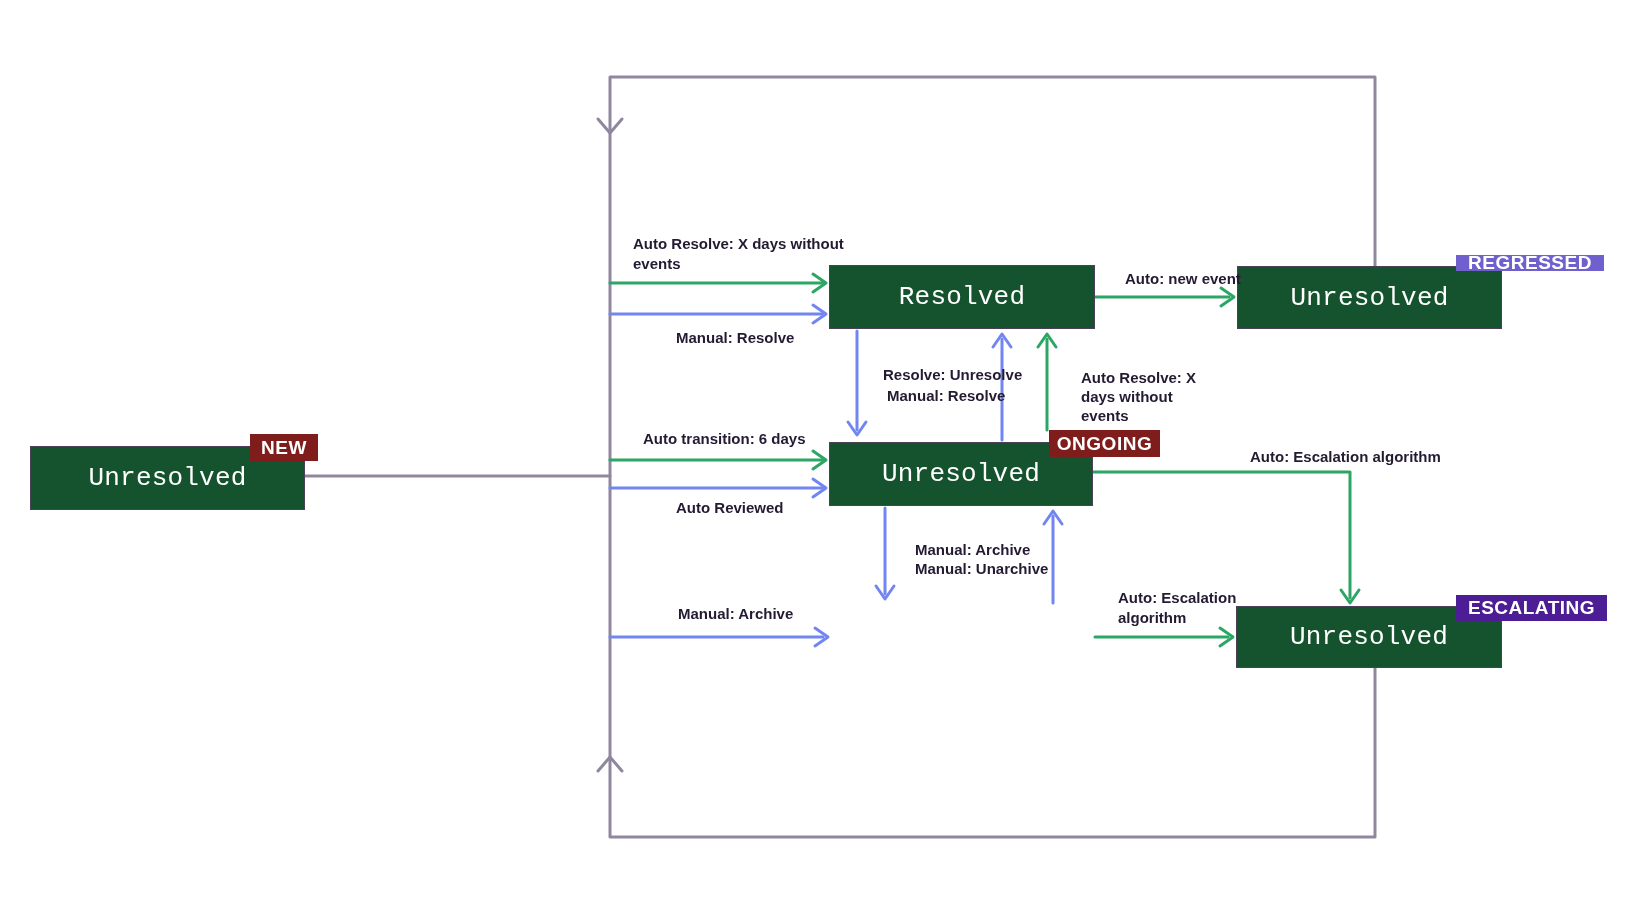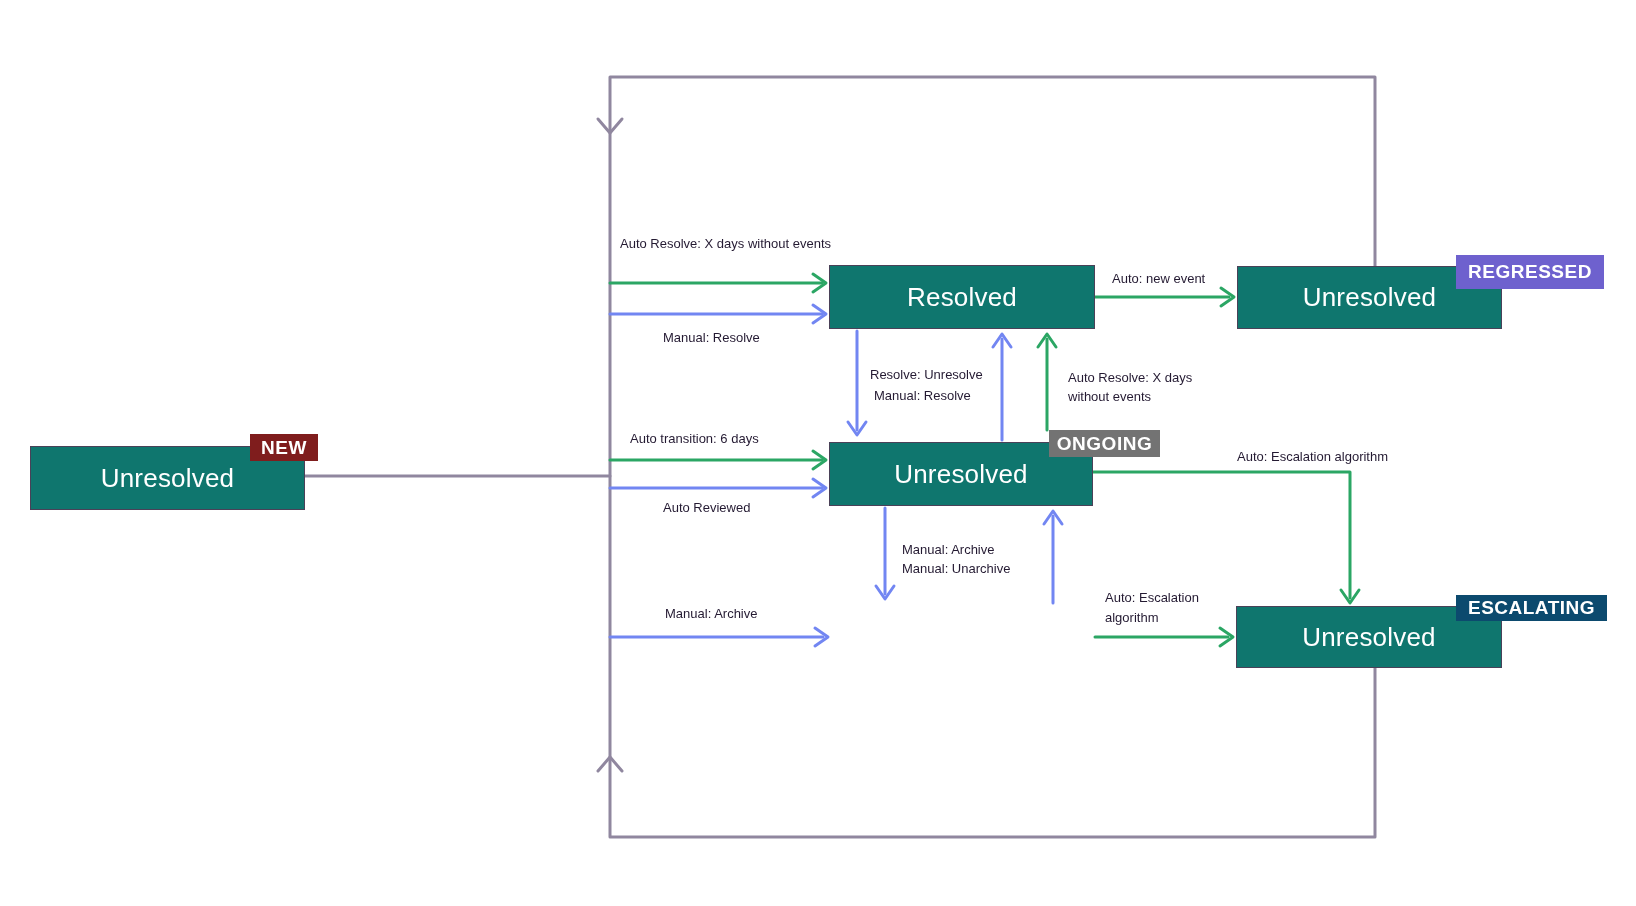--- a/index.html
+++ b/index.html
@@ -8,26 +8,27 @@
     width: 1636px;
     height: 906px;
     background: #ffffff;
     font-family: "Liberation Sans", sans-serif;
     overflow: hidden;
   }
   svg.wires { position: absolute; left: 0; top: 0; z-index: 1; }
   .state {
     position: absolute;
     z-index: 2;
-    background: #0f766e;
+    background: #14532d;
     border: 1px solid #4a4158;
     box-sizing: border-box;
     display: flex;
     align-items: center;
     justify-content: center;
+    font-family: Liberation Mono, monospace;
   }
   .state-label {
     color: #ffffff;
     font-size: 26px;
     font-weight: 500;
     letter-spacing: 0.2px;
   }
   .badge {
     position: absolute;
     z-index: 3;
@@ -36,30 +37,31 @@
     justify-content: center;
     color: #ffffff;
     font-size: 19px;
     font-weight: 600;
     letter-spacing: 0.5px;
     box-sizing: border-box;
     padding: 0 6px;
   }
   .badge-new        { background: #7f1d1d; }
   .badge-regressed  { background: #6E61CE; }
-  .badge-ongoing    { background: #737373; }
-  .badge-escalating { background: #0c4a6e; }
+  .badge-ongoing    { background: #7f1d1d; }
+  .badge-escalating { background: #4c1d95; }
   .edge-label {
     position: absolute;
     z-index: 2;
     color: #241A32;
-    font-size: 13px;
-    font-weight: 400;
+    font-size: 15px;
+    font-weight: 700;
     line-height: 20px;
     white-space: nowrap;
+    margin-left: 13px;
   }
   .edge-label.wrap { white-space: normal; }
   .lh19 { line-height: 19px; }
 </style>
 </head>
 <body>
 
 <div class="canvas">
 
   <svg class="wires" width="1636" height="906" viewBox="0 0 1636 906">
@@ -114,21 +116,21 @@
     <span class="state-label">Unresolved</span>
   </div>
   <div class="state" style="left:829px; top:442px; width:264px; height:64px;">
     <span class="state-label">Unresolved</span>
   </div>
   <div class="state" style="left:1236px; top:606px; width:266px; height:62px;">
     <span class="state-label">Unresolved</span>
   </div>
 
   <div class="badge badge-new" style="left:250px; top:434px; width:68px; height:27px;">NEW</div>
-  <div class="badge badge-regressed" style="left:1456px; top:255px; width:148px; height:34px;">REGRESSED</div>
+  <div class="badge badge-regressed" style="left:1456px; top:255px; width:148px; height:16px;">REGRESSED</div>
   <div class="badge badge-ongoing" style="left:1049px; top:430px; width:111px; height:27px;">ONGOING</div>
   <div class="badge badge-escalating" style="left:1456px; top:595px; width:151px; height:26px;">ESCALATING</div>
 
   <div class="edge-label wrap" style="left:620px; top:234px; width:215px;">Auto Resolve: X days without events</div>
   <div class="edge-label" style="left:663px; top:328px;">Manual: Resolve</div>
   <div class="edge-label" style="left:630px; top:429px;">Auto transition: 6 days</div>
   <div class="edge-label" style="left:663px; top:498px;">Auto Reviewed</div>
   <div class="edge-label" style="left:665px; top:604px;">Manual: Archive</div>
   <div class="edge-label" style="left:870px; top:365px;">Resolve: Unresolve</div>
   <div class="edge-label" style="left:874px; top:386px;">Manual: Resolve</div>

